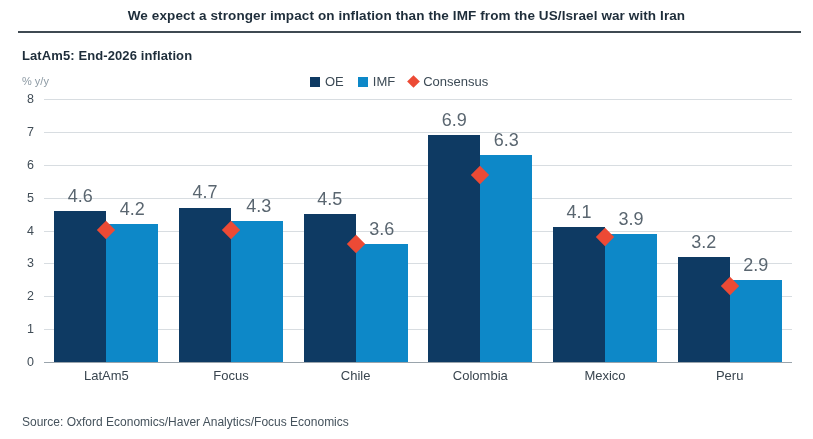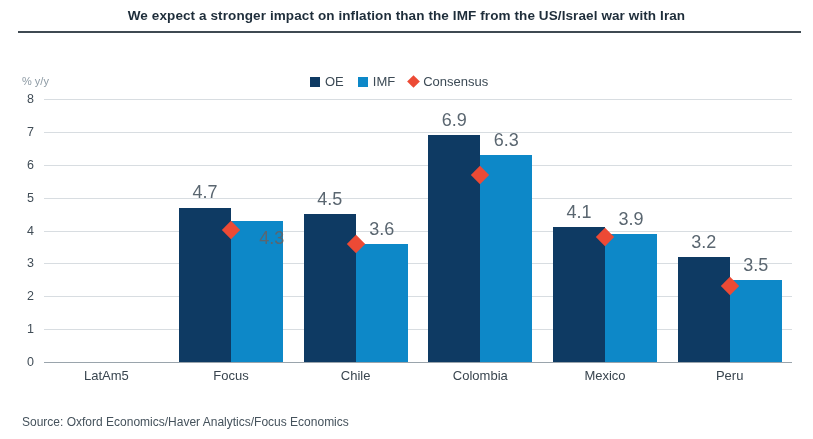--- a/index.html
+++ b/index.html
@@ -185,20 +185,21 @@
   }
 </style>
 </head>
 <body>
 
 <div class="page">
 
   <div class="header-title">We expect a stronger impact on inflation than the IMF from the US/Israel war with Iran</div>
   <div class="header-rule"></div>
 
+  <div class="chart-title">LatAm5: End-2026 inflation</div>
   <div class="axis-unit">% y/y</div>
 
   <div class="legend">
     <div class="legend-item">
       <span class="legend-swatch" style="background:#0e3a63"></span>
       <span>OE</span>
     </div>
     <div class="legend-item">
       <span class="legend-swatch" style="background:#0d88c8"></span>
       <span>IMF</span>
@@ -227,25 +228,32 @@
         <div class="gridline" style="top: 230.125px;"></div>
         <div class="gridline" style="top: 197.25px;"></div>
         <div class="gridline" style="top: 164.375px;"></div>
         <div class="gridline" style="top: 131.5px;"></div>
         <div class="gridline" style="top: 98.625px;"></div>
         <div class="gridline" style="top: 65.75px;"></div>
         <div class="gridline" style="top: 32.875px;"></div>
         <div class="gridline" style="top: 0px;"></div>
       </div>
     <div class="groups">
+        <div class="group" style="left: 0px; width: 124.667px;">
+          <div class="bar bar-oe" style="left: 10.3333px; width: 52px; height: 151.225px;"></div>
+          <div class="bar bar-imf" style="left: 62.3333px; width: 52px; height: 138.075px;"></div>
+          <div class="datalabel" style="left: 36.3333px; top: 107.775px;">4.6</div>
+          <div class="datalabel" style="left: 88.3333px; top: 120.925px;">4.2</div>
+          <div class="diamond" style="left: 62.3333px; top: 118.425px; background: rgb(236, 74, 53);"></div>
+        </div>
         <div class="group" style="left: 124.667px; width: 124.667px; text-align: right;">
           <div class="bar bar-oe" style="left: 10.3333px; width: 52px; height: 154.512px;"></div>
           <div class="bar bar-imf" style="left: 62.3333px; width: 52px; height: 141.363px;"></div>
           <div class="datalabel" style="left: 36.3333px; top: 104.487px;">4.7</div>
-          <div class="datalabel" style="left: 103px; top: 117.638px; margin-top: 32px;">4.3</div>
+          <div class="datalabel" style="left: 90px; top: 117.638px;">4.3</div>
           <div class="diamond" style="left: 62.3333px; top: 118.425px; background: rgb(236, 74, 53);"></div>
         </div>
         <div class="group" style="left: 249.333px; width: 124.667px;">
           <div class="bar bar-oe" style="left: 10.3333px; width: 52px; height: 147.938px;"></div>
           <div class="bar bar-imf" style="left: 62.3333px; width: 52px; height: 118.35px;"></div>
           <div class="datalabel" style="left: 36.3333px; top: 111.062px;">4.5</div>
           <div class="datalabel" style="left: 88.3333px; top: 140.65px;">3.6</div>
           <div class="diamond" style="left: 62.3333px; top: 131.575px; background: rgb(236, 74, 53);"></div>
         </div>
         <div class="group" style="left: 374px; width: 124.667px;">
@@ -259,21 +267,21 @@
           <div class="bar bar-oe" style="left: 10.3333px; width: 52px; height: 134.787px;"></div>
           <div class="bar bar-imf" style="left: 62.3333px; width: 52px; height: 128.213px;"></div>
           <div class="datalabel" style="left: 36.3333px; top: 124.213px;">4.1</div>
           <div class="datalabel" style="left: 88.3333px; top: 130.787px;">3.9</div>
           <div class="diamond" style="left: 62.3333px; top: 125px; background: rgb(236, 74, 53);"></div>
         </div>
         <div class="group" style="left: 623.333px; width: 124.667px;">
           <div class="bar bar-oe" style="left: 10.3333px; width: 52px; height: 105.2px;"></div>
           <div class="bar bar-imf" style="left: 62.3333px; width: 52px; height: 82.1875px;"></div>
           <div class="datalabel" style="left: 36.3333px; top: 153.8px;">3.2</div>
-          <div class="datalabel" style="left: 88.3333px; top: 176.812px;">3.5</div>
+          <div class="datalabel" style="left: 88.3333px; top: 176.812px;">2.9</div>
           <div class="diamond" style="left: 62.3333px; top: 174.312px; background: rgb(236, 74, 53);"></div>
         </div>
       </div>
   </div>
 
   <div class="catlabels">
       <div class="catlabel" style="left: 62.3333px;">LatAm5</div>
       <div class="catlabel" style="left: 187px;">Focus</div>
       <div class="catlabel" style="left: 311.667px;">Chile</div>
       <div class="catlabel" style="left: 436.333px;">Colombia</div>

